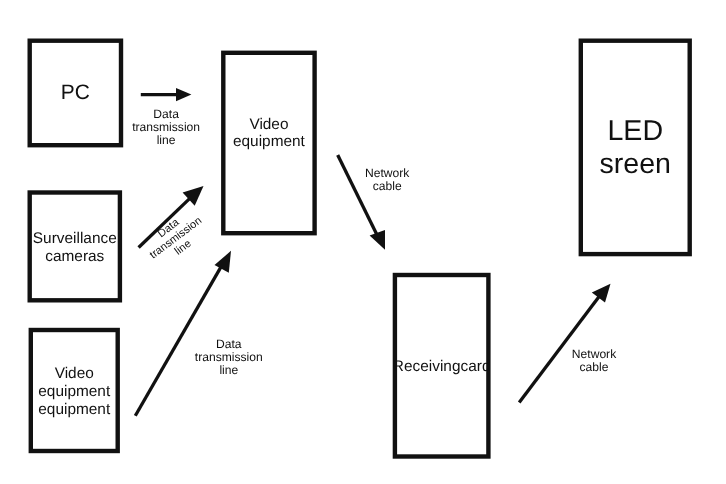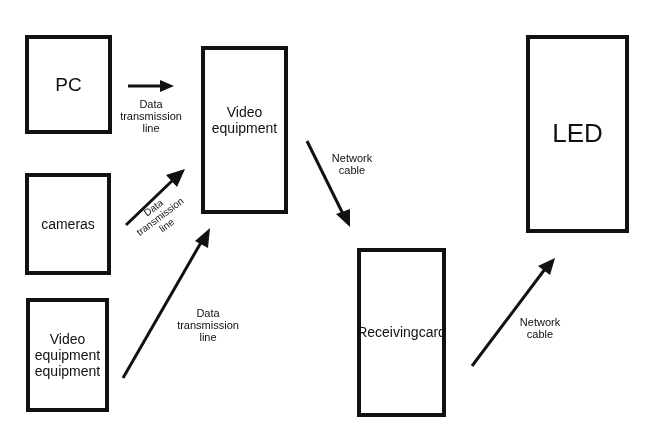--- a/index.html
+++ b/index.html
@@ -10,20 +10,21 @@
   svg { position:absolute; left:0; top:0; }
 </style>
 </head>
 <body>
 
 <div class="box" style="left:25px;top:35px;width:87px;height:99px;font-size:19px;">
   <span>PC</span>
 </div>
 
 <div class="box" style="left:25px;top:173px;width:86px;height:102px;font-size:14px;flex-direction:column;">
+  <span>Surveillance</span>
   <span>cameras</span>
 </div>
 
 <div class="box" style="left:26px;top:298px;width:83px;height:114px;font-size:14px;flex-direction:column;">
   <span>Video</span>
   <span>equipment</span>
   <span>equipment</span>
 </div>
 
 <div class="box" style="left:201px;top:46px;width:87px;height:168px;font-size:14px;flex-direction:column;padding-bottom:20px;">
@@ -31,20 +32,21 @@
   <span>equipment</span>
 </div>
 
 <div class="box" style="left:357px;top:248px;width:89px;height:169px;font-size:14px;flex-direction:row;">
   <span>Receiving</span>
   <span>card</span>
 </div>
 
 <div class="box" style="left:526px;top:35px;width:103px;height:198px;font-size:26px;flex-direction:column;">
   <span>LED</span>
+  <span>sreen</span>
 </div>
 
 <svg width="660" height="440" viewBox="0 0 660 440">
   <g stroke="#111" stroke-width="3" fill="#111">
     <g>
       <line x1="128" y1="86" x2="162" y2="86"></line>
       <polygon points="174,86 160,80 160,92" stroke="none"></polygon>
     </g>
     <g>
       <line x1="126" y1="225" x2="174" y2="179"></line>

